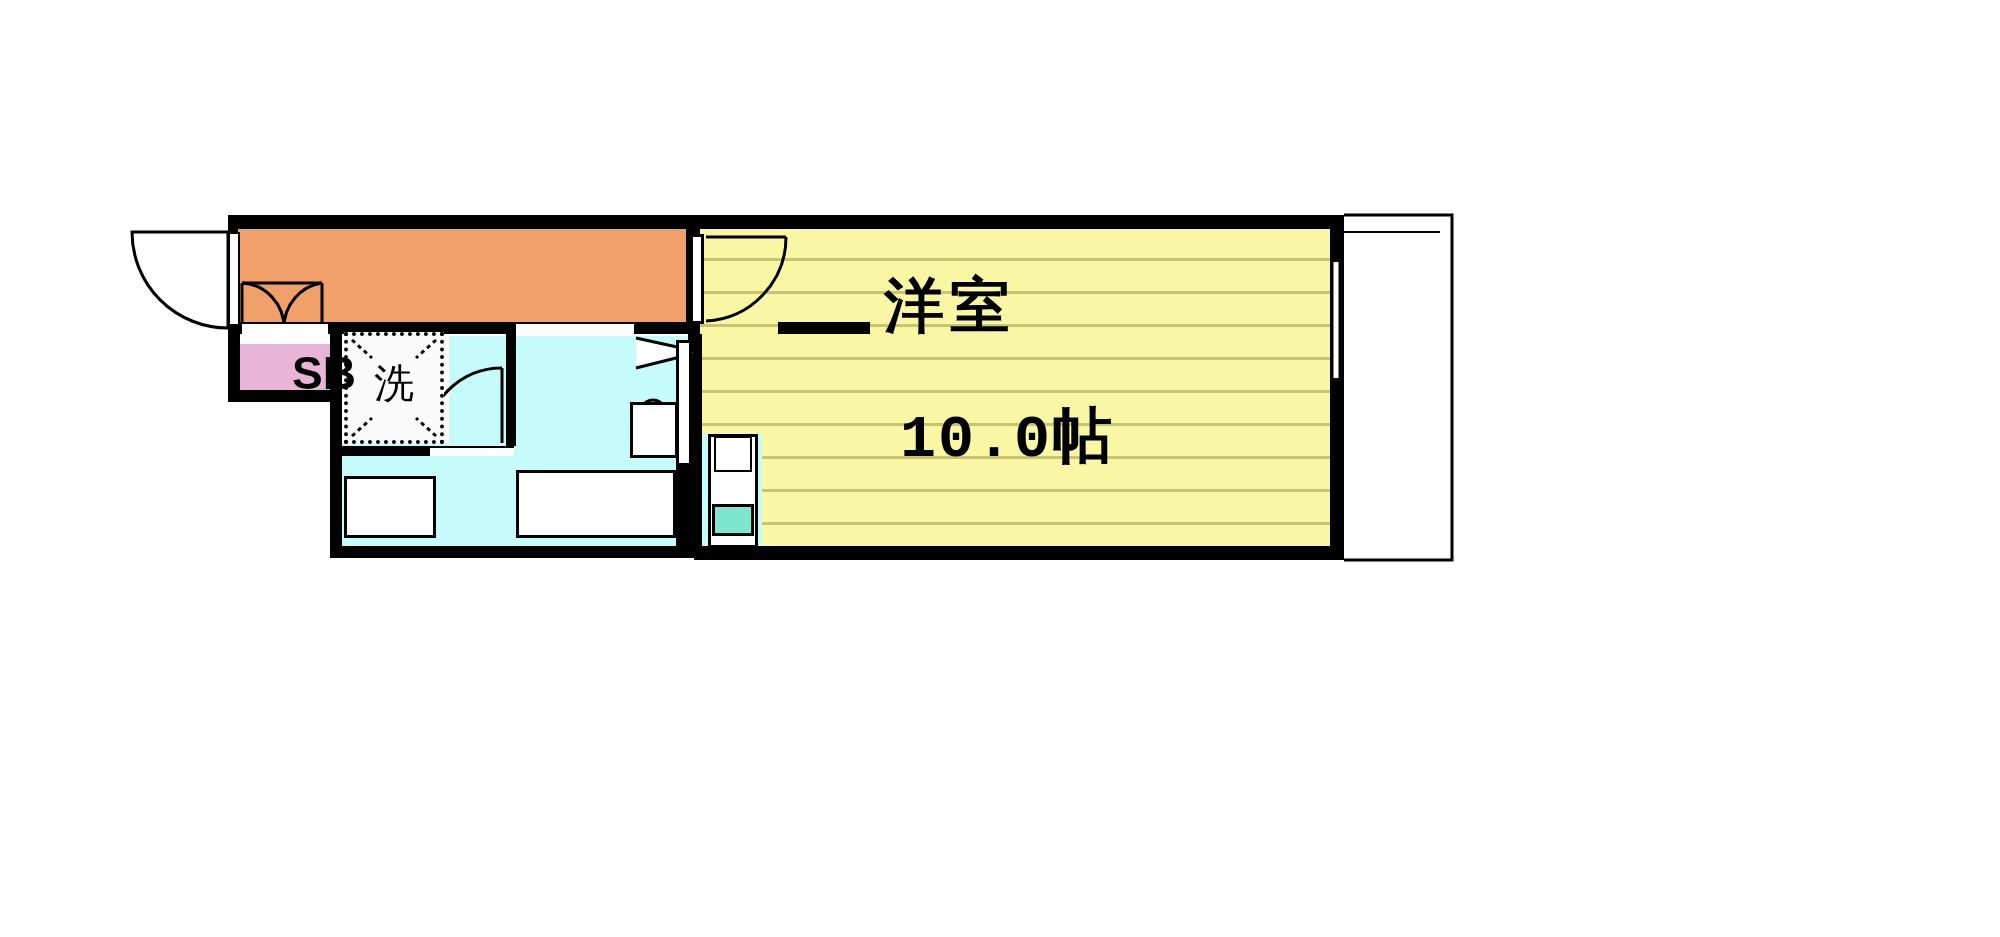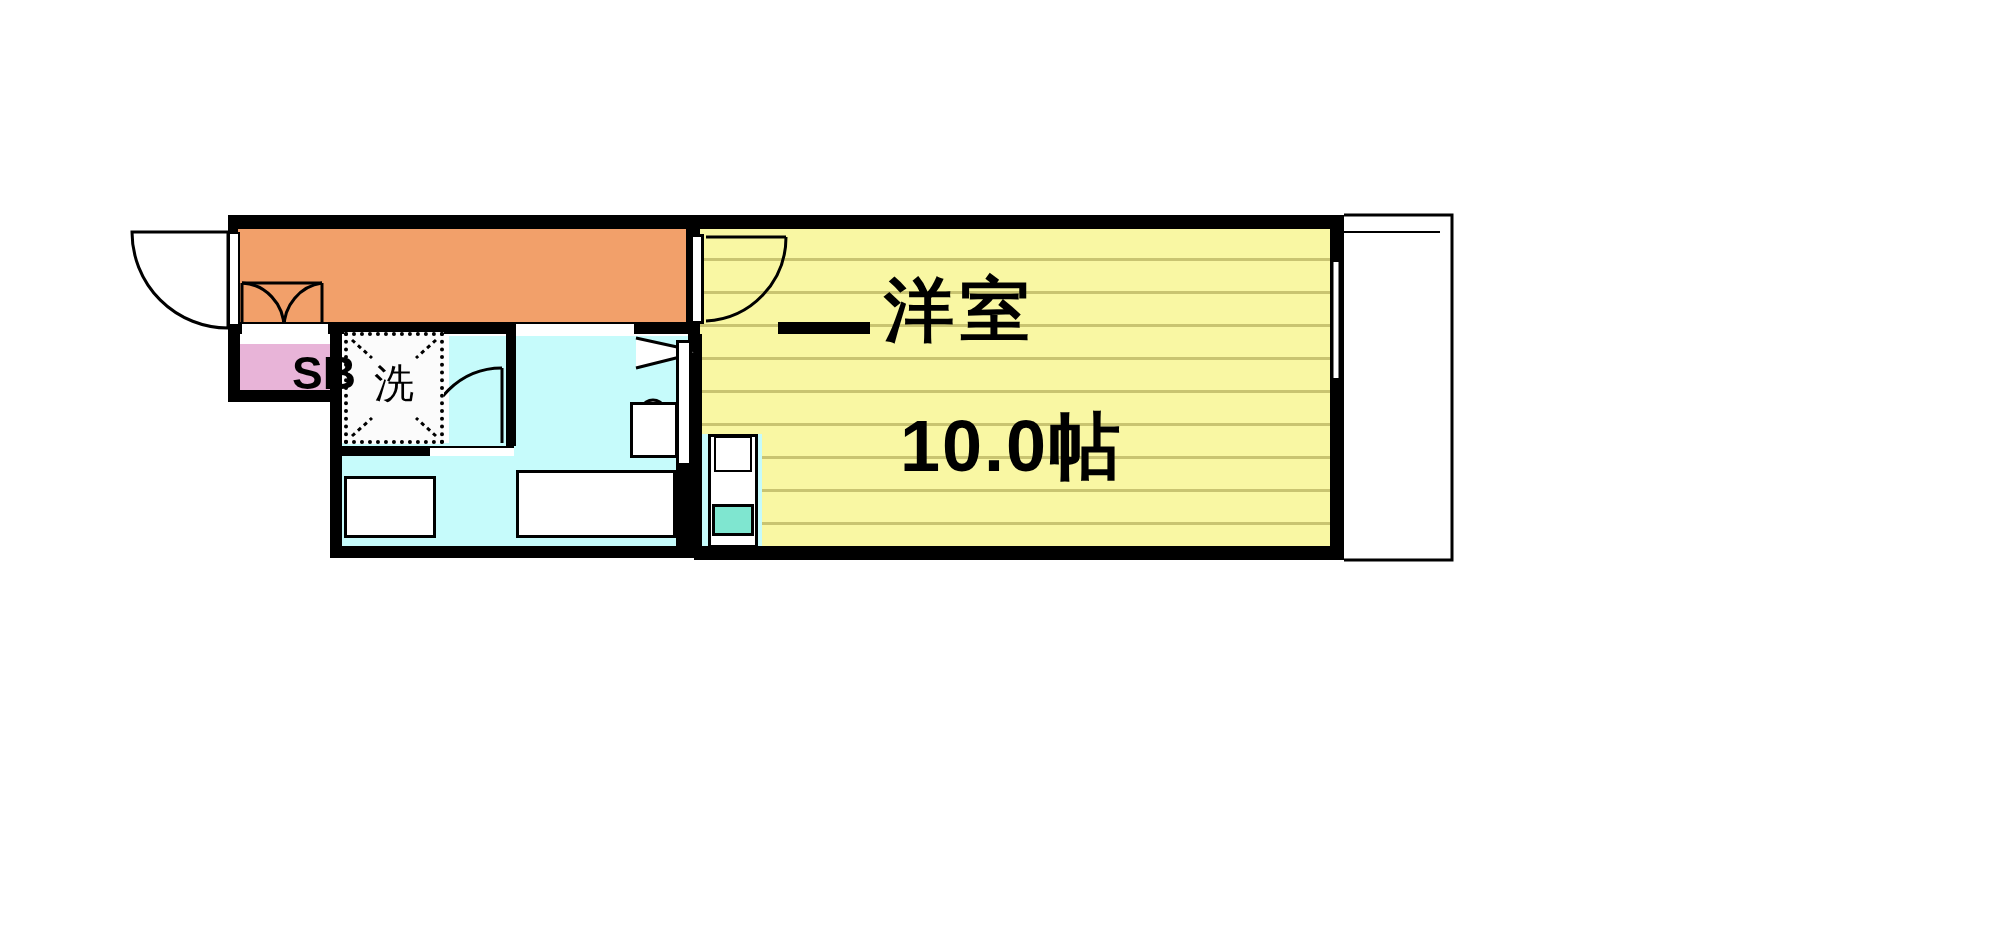--- a/index.html
+++ b/index.html
@@ -43,28 +43,28 @@
 
   
   .label {
     position: absolute;
     color: #000000;
     font-weight: 700;
     white-space: nowrap;
     line-height: 1;
   }
   .label-room-name {
-    font-size: 70px;
+    font-size: 60px;
     letter-spacing: 6px;
     font-family: "DejaVu Sans", sans-serif;
   }
   .label-room-size {
-    font-size: 72px;
+    font-size: 60px;
     letter-spacing: 2px;
-    font-family: Liberation Sans, sans-serif;
+    font-family: Liberation Mono, monospace;
   }
   .label-sb {
     font-size: 46px;
     font-family: "Liberation Sans", sans-serif;
     font-weight: 700;
   }
   .label-wash {
     font-size: 40px;
     font-family: "DejaVu Sans", sans-serif;
     font-weight: 400;

